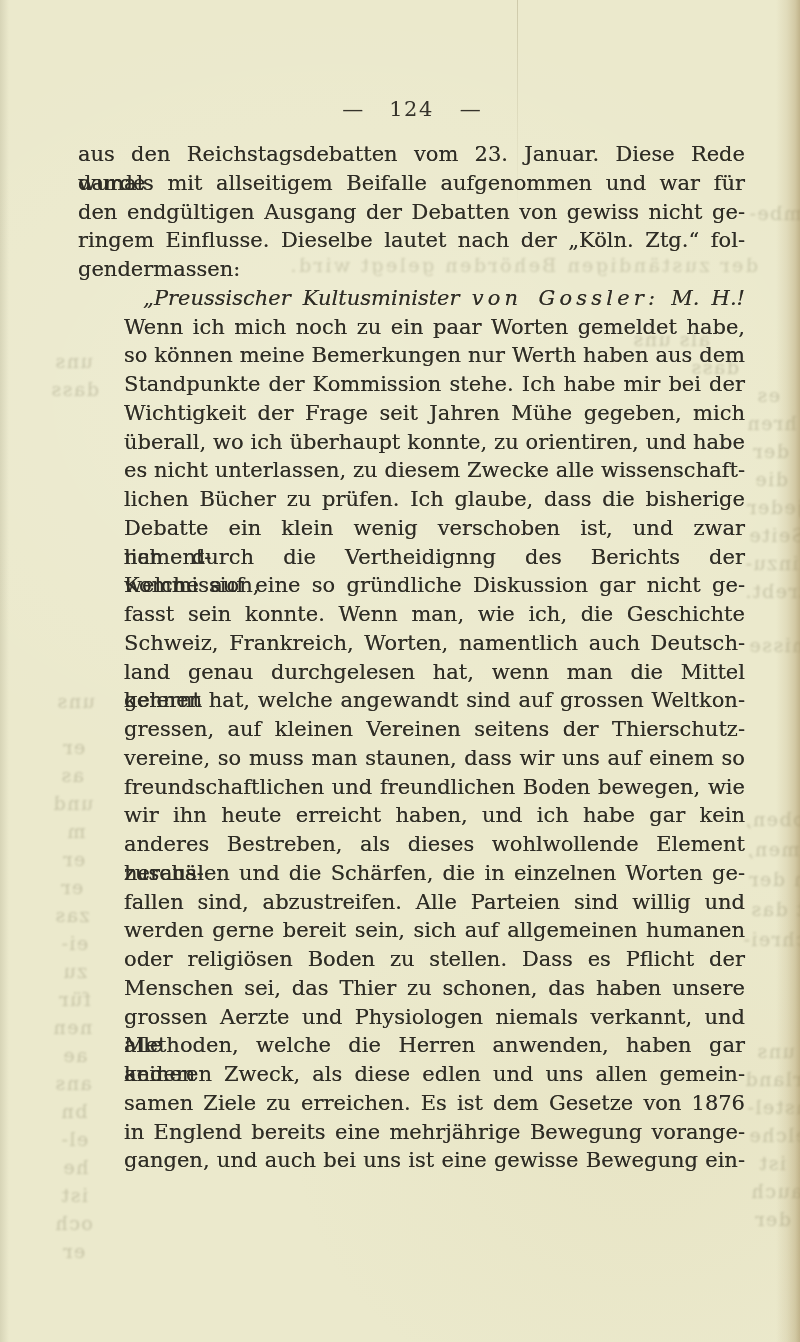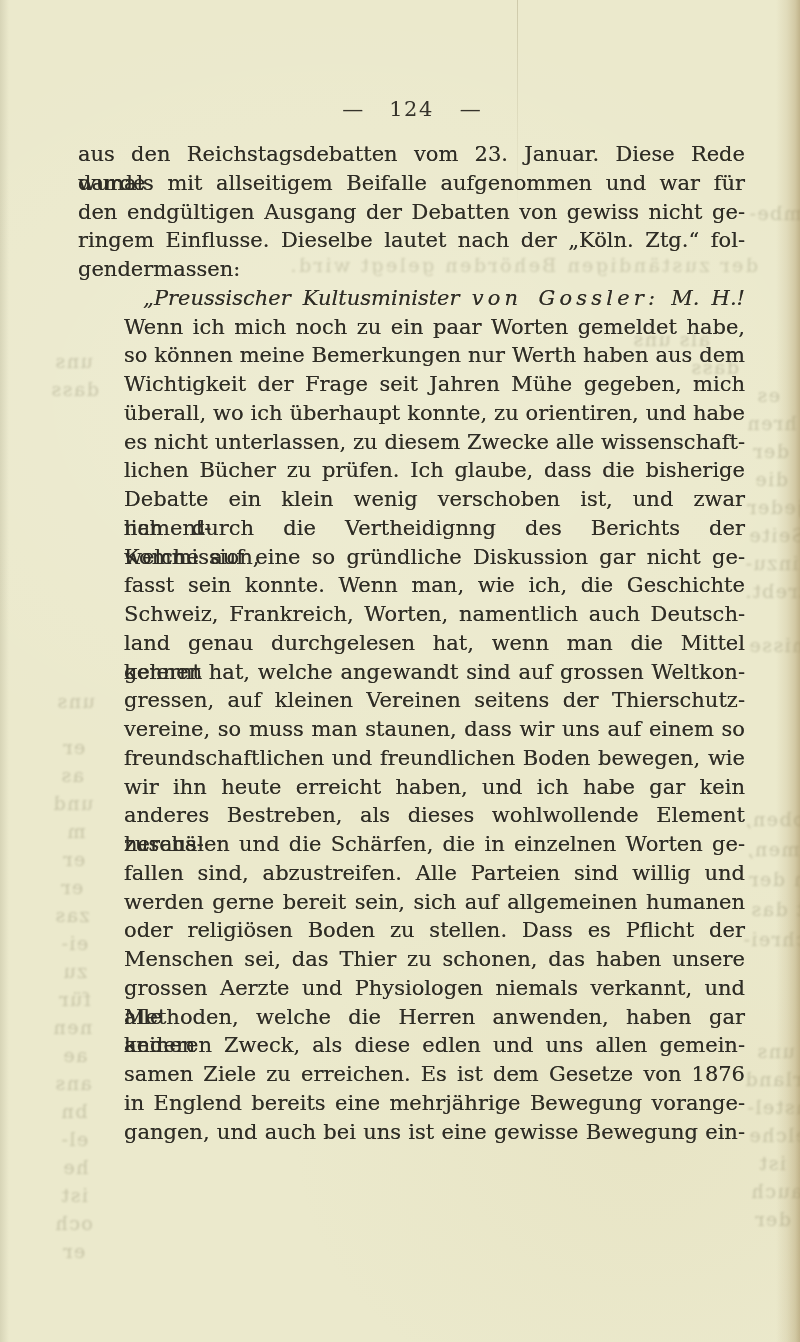--- a/index.html
+++ b/index.html
@@ -134,20 +134,21 @@
 
   <div class="textblock">
       <div class="line intro">aus den Reichstagsdebatten vom 23. Januar. Diese Rede wurde</div>
       <div class="line intro">damals mit allseitigem Beifalle aufgenommen und war für</div>
       <div class="line intro">den endgültigen Ausgang der Debatten von gewiss nicht ge-</div>
       <div class="line intro">ringem Einflusse. Dieselbe lautet nach der „Köln. Ztg.“ fol-</div>
       <div class="line intro short">gendermassen:</div>
       <div class="line quote first"><span>„Preussischer Kultusminister </span><span class="sperr">von Gossler:</span><span> M. H.!</span></div>
       <div class="line quote">Wenn ich mich noch zu ein paar Worten gemeldet habe,</div>
       <div class="line quote">so können meine Bemerkungen nur Werth haben aus dem</div>
+      <div class="line quote">Standpunkte der Kommission stehe. Ich habe mir bei der</div>
       <div class="line quote">Wichtigkeit der Frage seit Jahren Mühe gegeben, mich</div>
       <div class="line quote">überall, wo ich überhaupt konnte, zu orientiren, und habe</div>
       <div class="line quote">es nicht unterlassen, zu diesem Zwecke alle wissenschaft-</div>
       <div class="line quote">lichen Bücher zu prüfen. Ich glaube, dass die bisherige</div>
       <div class="line quote">Debatte ein klein wenig verschoben ist, und zwar nament-</div>
       <div class="line quote">lich durch die Vertheidignng des Berichts der Kommission,</div>
       <div class="line quote">welche auf eine so gründliche Diskussion gar nicht ge-</div>
       <div class="line quote">fasst sein konnte. Wenn man, wie ich, die Geschichte</div>
       <div class="line quote">Schweiz, Frankreich, Worten, namentlich auch Deutsch-</div>
       <div class="line quote">land genau durchgelesen hat, wenn man die Mittel kennen</div>

